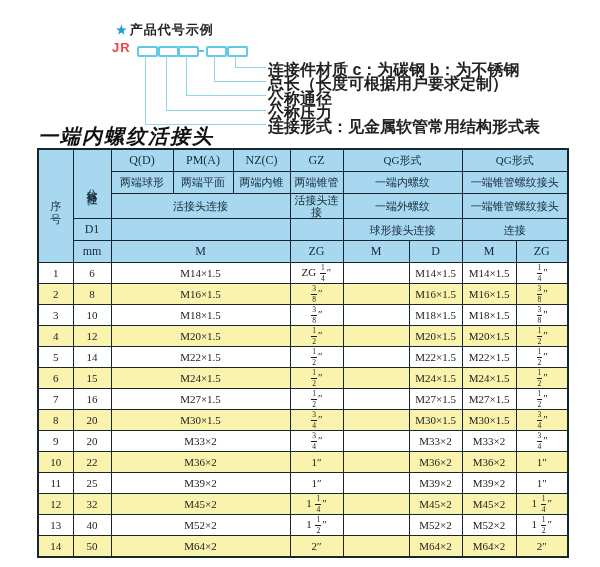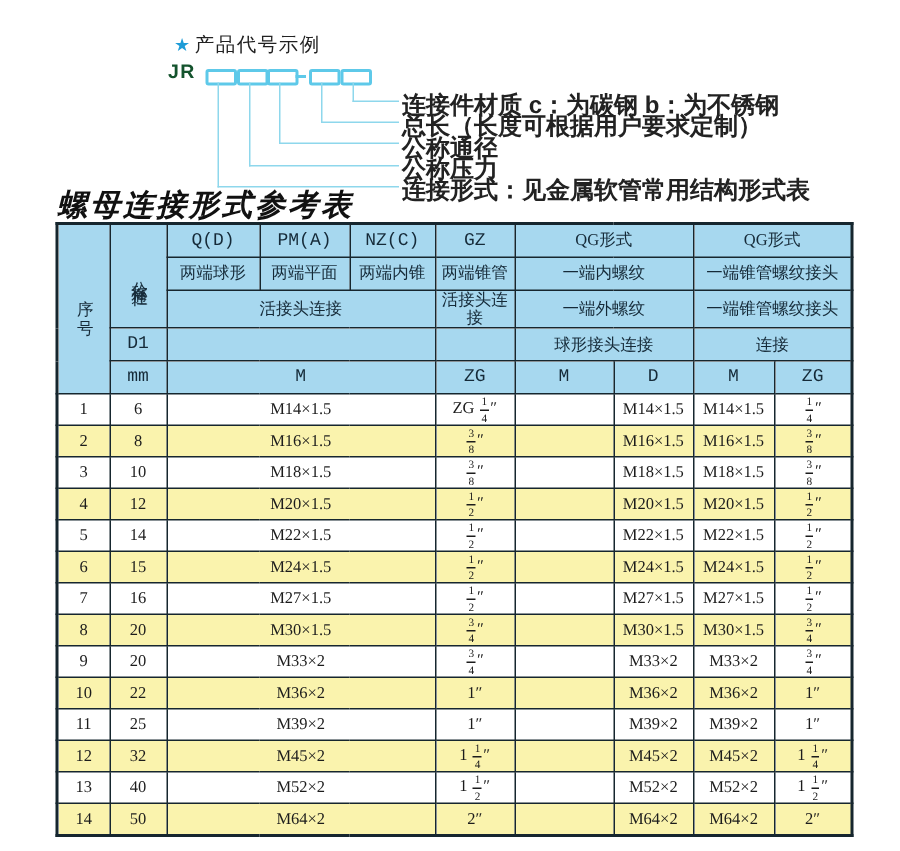--- a/index.html
+++ b/index.html
@@ -1,44 +1,44 @@
 <!DOCTYPE html>
 <html style="--header-bg: #a7d8ef; --row-alt-bg: #faf3ad; --accent-cyan: #5ec9e9; --line-cyan: #8ed7ec; --star-blue: #1e9cd7; --border: #16262e;"><head>
 <meta charset="utf-8">
 <style>
   html,body{margin:0;padding:0;background:#fff;}
   .page{position:relative;width:600px;height:567px;background:#fff;overflow:hidden;
         font-family:"Liberation Serif",serif;color:#1a2630;}
 
   
   .diagram-title{position:absolute;left:116px;top:21px;font-family:"Liberation Sans",sans-serif;
-        font-size:13px;font-weight:normal;color:#222;letter-spacing:1px;}
+        font-size:13px;font-weight:bold;color:#222;letter-spacing:1px;}
   .diagram-title .star{color:var(--star-blue,#1e9cd7);margin-right:2px;font-size:12px;}
   .code-prefix{position:absolute;left:112px;top:40px;font-family:"Liberation Sans",sans-serif;
-        font-size:13px;font-weight:bold;color:#14532d;letter-spacing:1px;}
+        font-size:13px;font-weight:bold;color:#ef4444;letter-spacing:1px;}
   .code-box{position:absolute;top:46px;width:17px;height:7px;border:2px solid var(--accent-cyan,#5ec9e9);
         border-radius:2px;background:#fff;}
   .code-dash{position:absolute;left:197px;top:50px;width:7px;height:2px;
         background:var(--accent-cyan,#5ec9e9);}
   .conn{position:absolute;border-left:1px solid var(--line-cyan,#8ed7ec);
         border-bottom:1px solid var(--line-cyan,#8ed7ec);}
   .code-label{position:absolute;left:268px;font-family:"Liberation Sans",sans-serif;
         font-size:16px;font-weight:bold;color:#222;white-space:nowrap;}
 
   
   .table-title{position:absolute;left:38px;top:123px;margin:0;font-family:"DejaVu Serif",serif;
         font-style:italic;font-weight:bold;font-size:20px;color:#111;letter-spacing:2px;}
 
   
   table.ref{position:absolute;left:37px;top:148px;width:530px;border-collapse:collapse;
         border:2px solid var(--border,#16262e);table-layout:fixed;}
   table.ref td{border:1px solid var(--border,#16262e);text-align:center;vertical-align:middle;
         font-size:11px;padding:0;line-height:1.1;overflow:hidden;}
   thead td{background:var(--header-bg,#a7d8ef);color:#152a38;height:21px;}
-  thead td.lat{font-family:Liberation Mono, monospace;font-size:12px;}
+  thead td.lat{font-family:Liberation Serif, serif;font-size:12px;}
   tbody td{height:20px;background:#fff;color:#1c1c1c;}
   tbody tr.alt td{background:var(--row-alt-bg,#faf3ad);}
   .vtext{writing-mode:vertical-lr;text-orientation:upright;display:inline-block;
         font-family:"Liberation Sans",sans-serif;}
   .vt-seq{letter-spacing:14px;}
   .vt-dn{letter-spacing:2px;font-size:11px;}
 
   
   .fr{display:inline-flex;flex-direction:column;vertical-align:middle;font-size:7.5px;
       line-height:1;margin:0 1px;}
@@ -67,21 +67,21 @@
   <div class="conn" style="left:186px;top:55px;width:79px;height:40px"></div>
   <div class="conn" style="left:166px;top:55px;width:99px;height:55px"></div>
   <div class="conn" style="left:145px;top:55px;width:120px;height:69px"></div>
 
   <div class="code-label" style="top:60px">连接件材质  c：为碳钢  b：为不锈钢</div>
   <div class="code-label" style="top:74px">总长（长度可根据用户要求定制）</div>
   <div class="code-label" style="top:89px">公称通径</div>
   <div class="code-label" style="top:103px">公称压力</div>
   <div class="code-label" style="top:117px">连接形式：见金属软管常用结构形式表</div>
 
-  <h2 class="table-title">螺母连接形式参考表</h2>
+  <h2 class="table-title">一端内螺纹活接头</h2>
 
   <table class="ref">
     <colgroup>
       <col style="width:35px">
         <col style="width:38px">
         <col style="width:62px">
         <col style="width:60px">
       <col style="width:57px">
         <col style="width:53px">
         <col style="width:66px">

